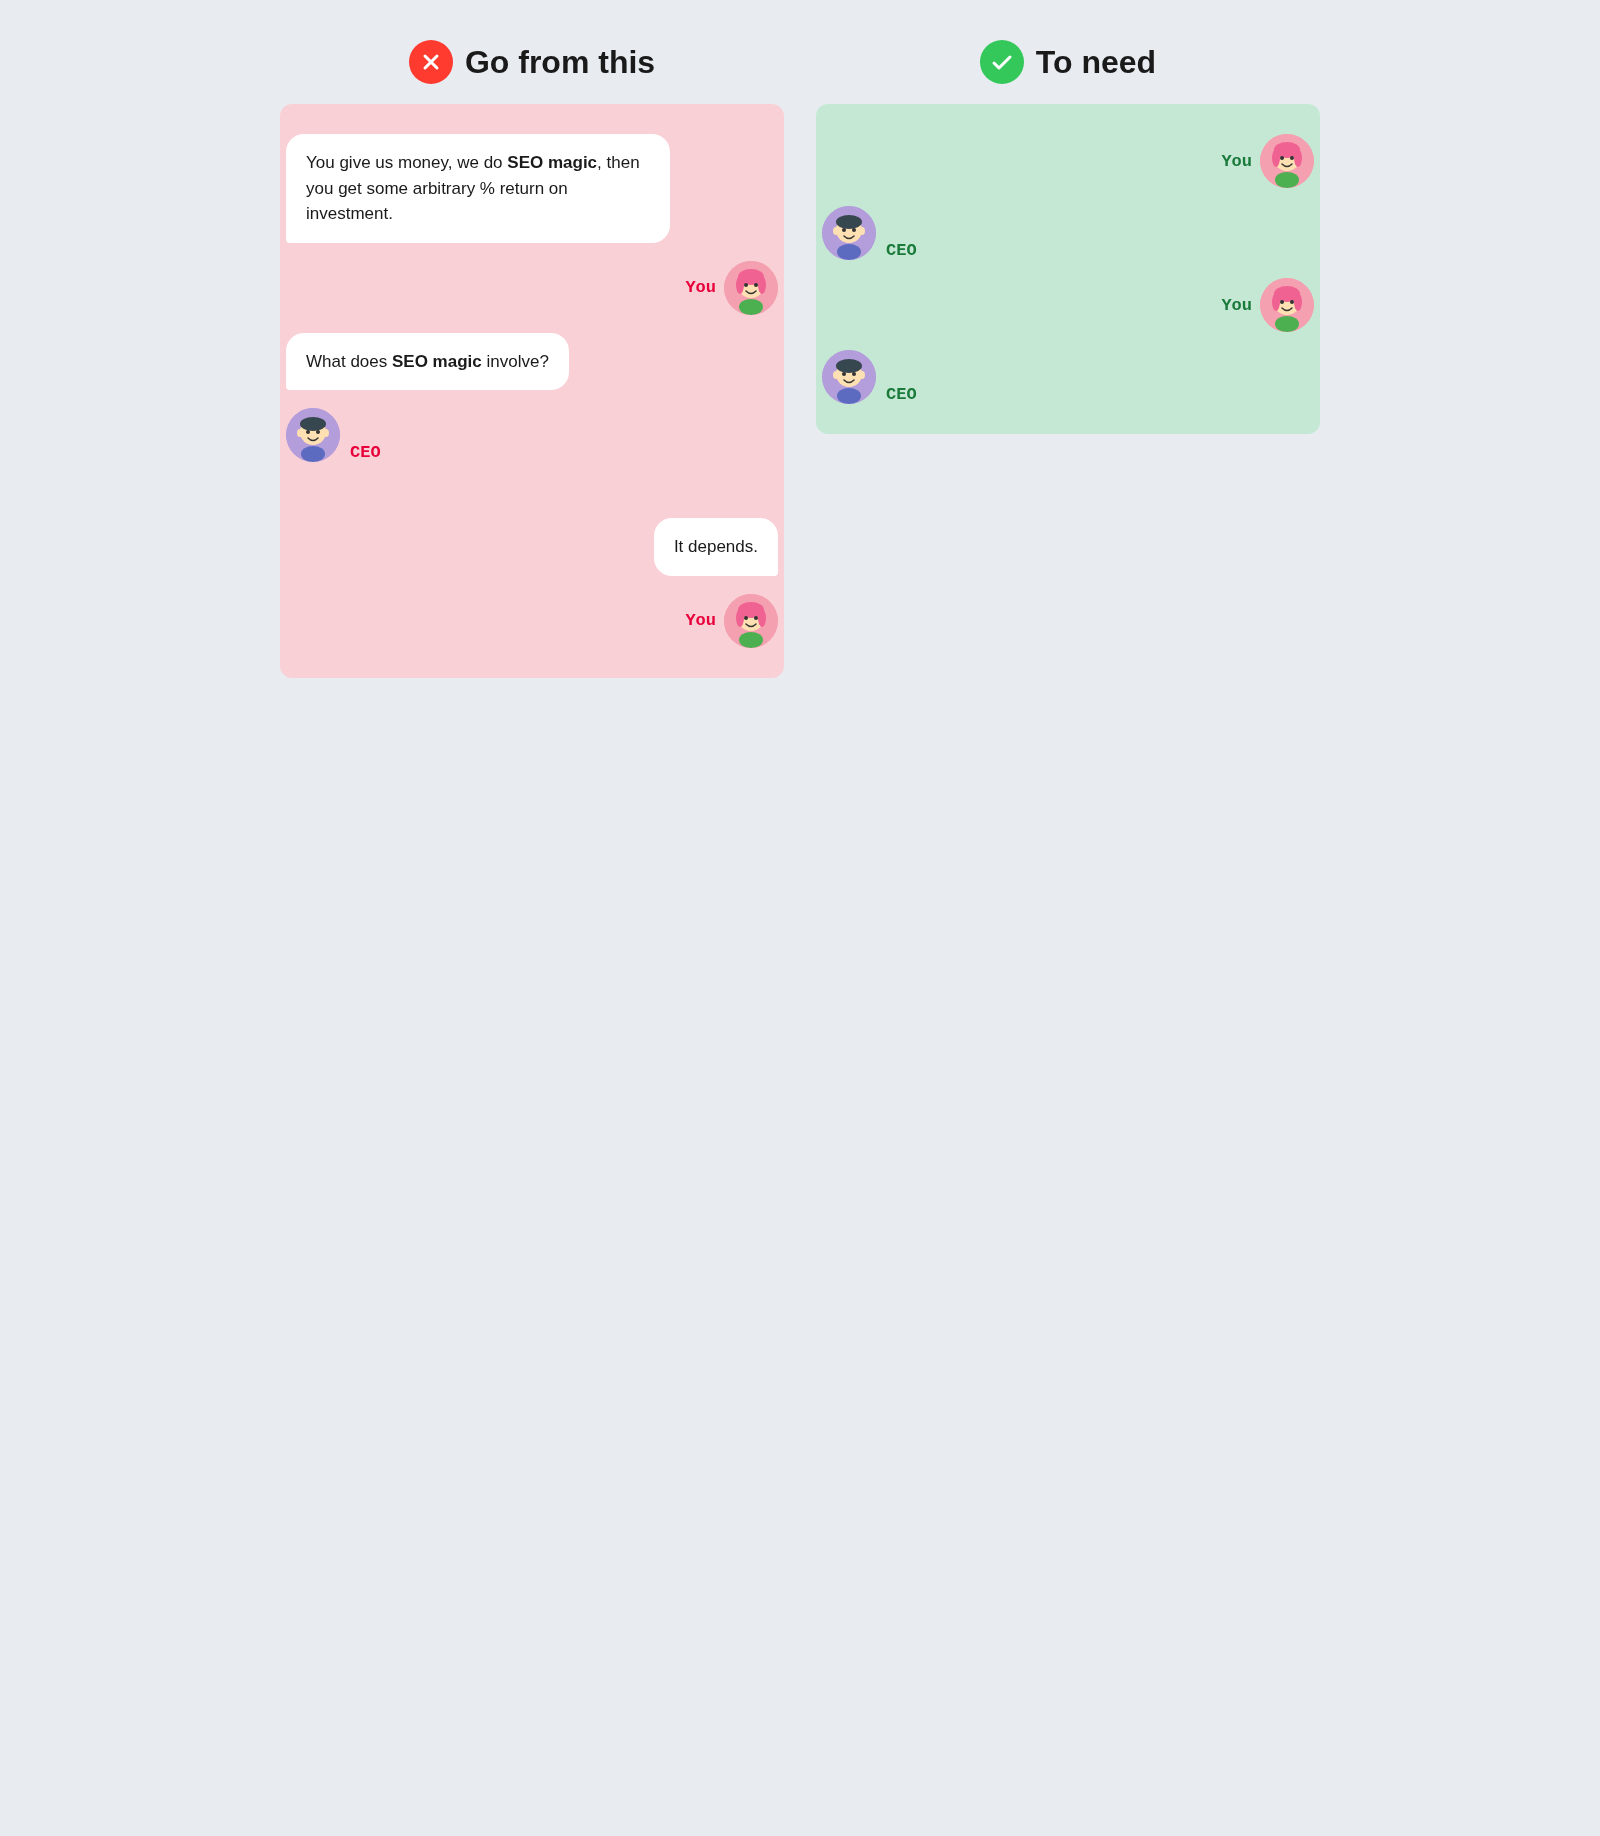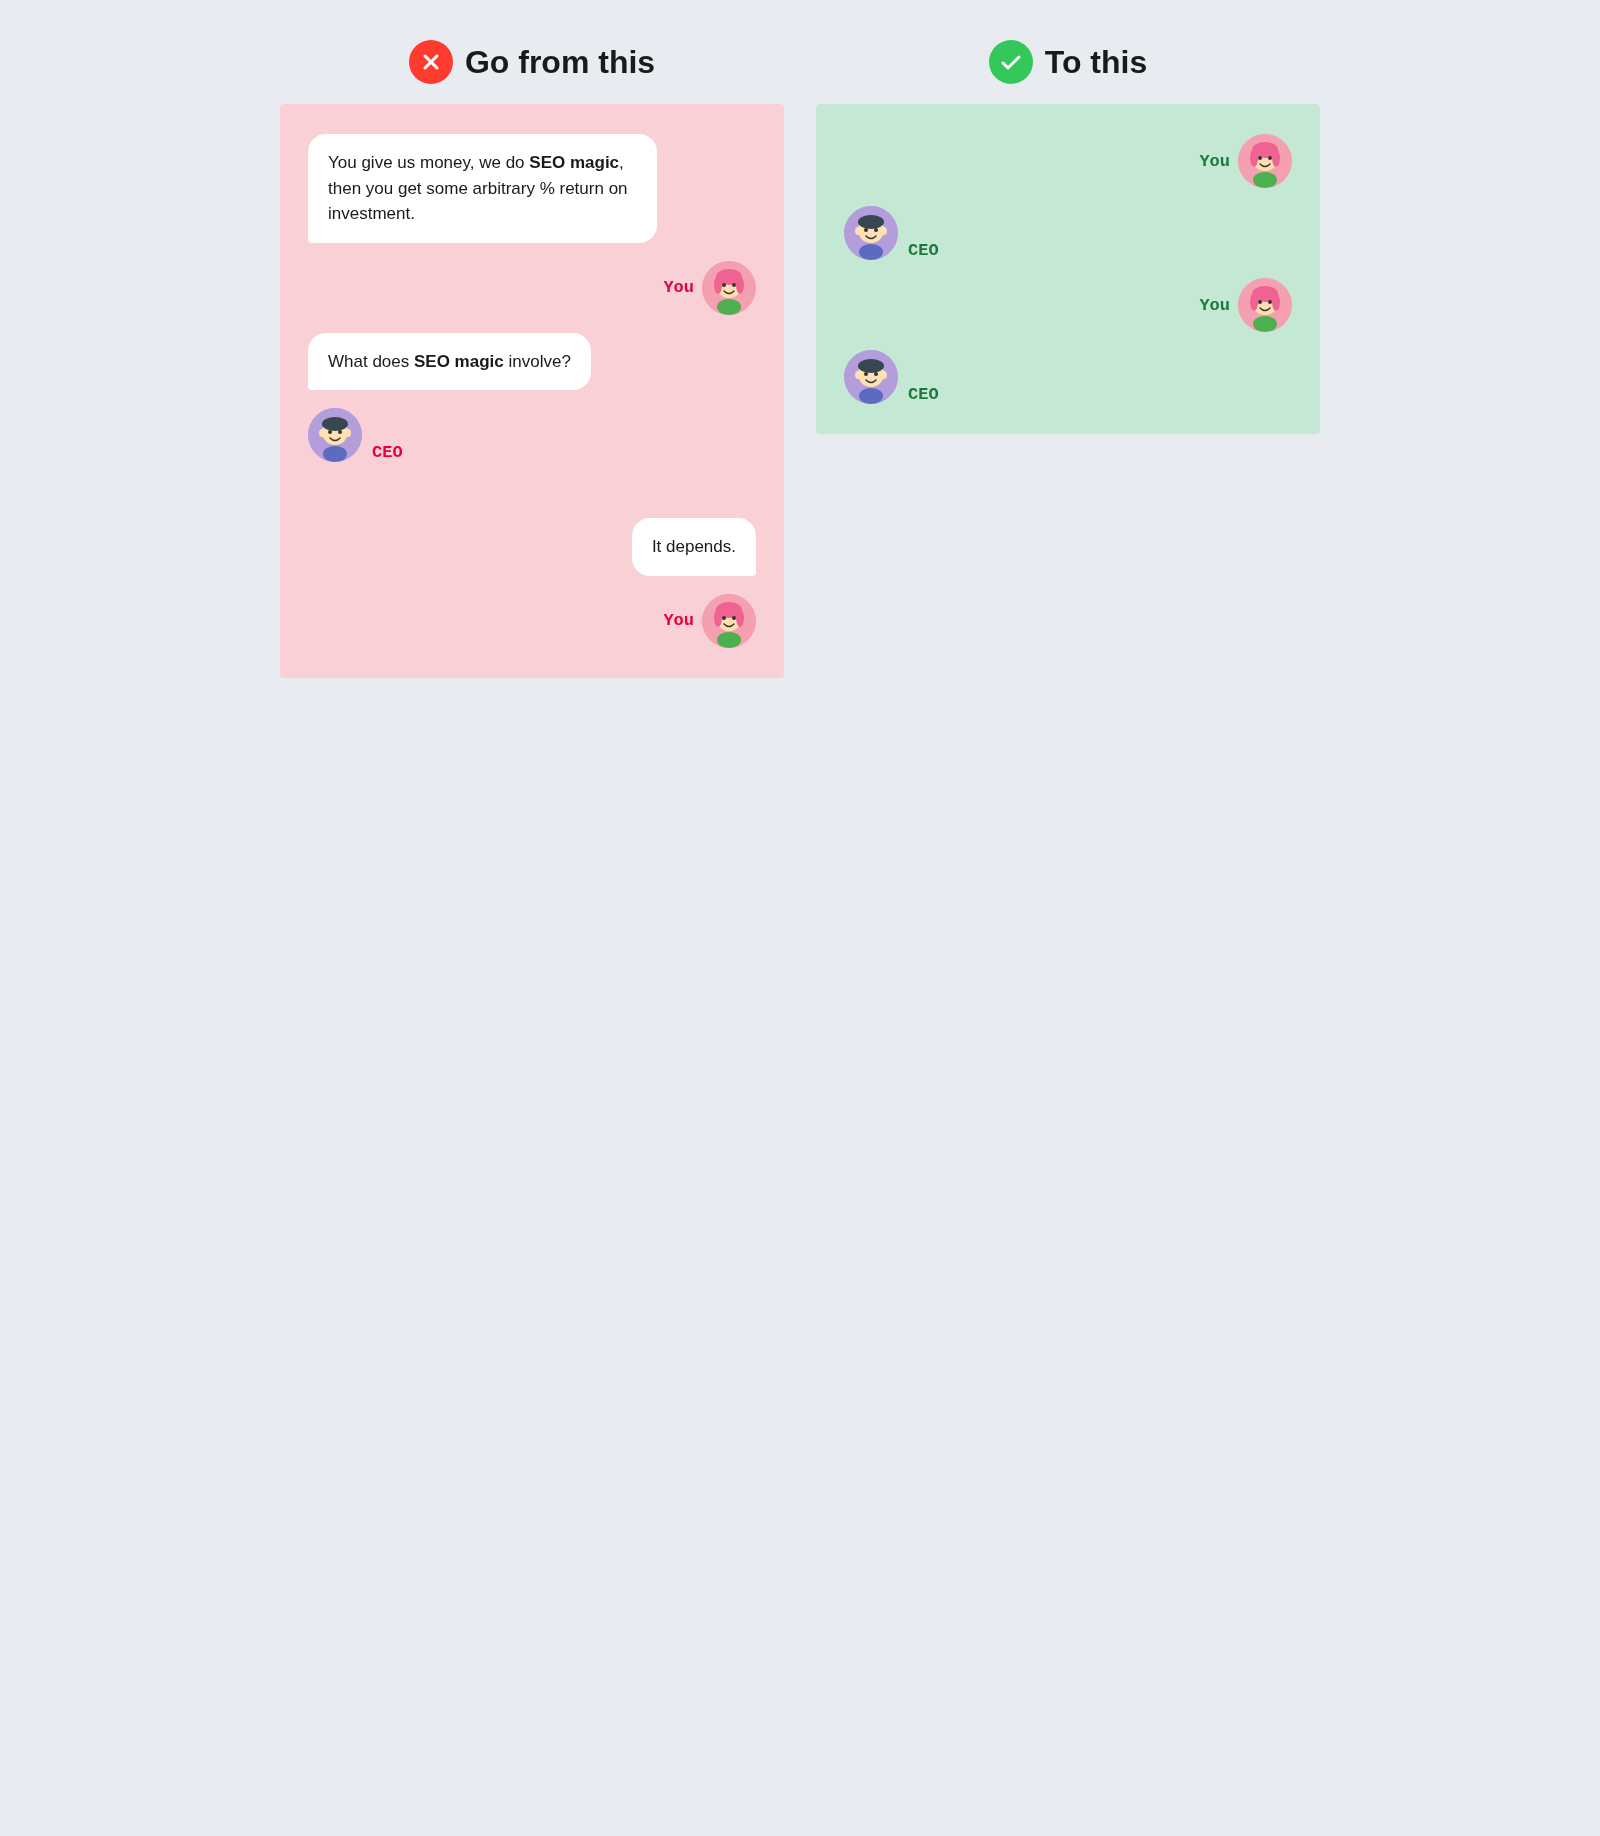--- a/index.html
+++ b/index.html
@@ -53,22 +53,22 @@
       font-weight: 700;
       flex-shrink: 0;
     }
     .icon-circle.red {
       background: #ff3b30;
     }
     .icon-circle.green {
       background: #34c759;
     }
     .chat-panel {
-      border-radius: 4px;
-      padding: 30px 28px;
+      border-radius: 12px;
+      padding: 30px 6px;
       width: 100%;
       display: flex;
       flex-direction: column;
       gap: 18px;
     }
     .chat-panel.bad {
       background: #f9d0d5;
     }
     .chat-panel.good {
       background: #c5e8d5;
@@ -248,21 +248,21 @@
       </div>
     </div>
 
     <div class="column">
       <div class="column-header">
         <div class="icon-circle green">
           <svg width="24" height="24" viewBox="0 0 24 24" fill="none">
             <polyline points="4,13 9,18 20,7" stroke="white" stroke-width="3" stroke-linecap="round" stroke-linejoin="round"></polyline>
           </svg>
         </div>
-        <span class="column-header-text">To this</span>
+        <span class="column-header-text">To need</span>
       </div>
       <div class="chat-panel good">
 
 
         <div class="msg-row right">
           <div style="display:flex;flex-direction:column;align-items:flex-end;gap:4px;">
             <div class="label-row" style="justify-content:flex-end;">
               <span class="avatar-label green">You</span>
               <div class="avatar pink">
                 <svg viewBox="0 0 54 54" xmlns="http://www.w3.org/2000/svg">

